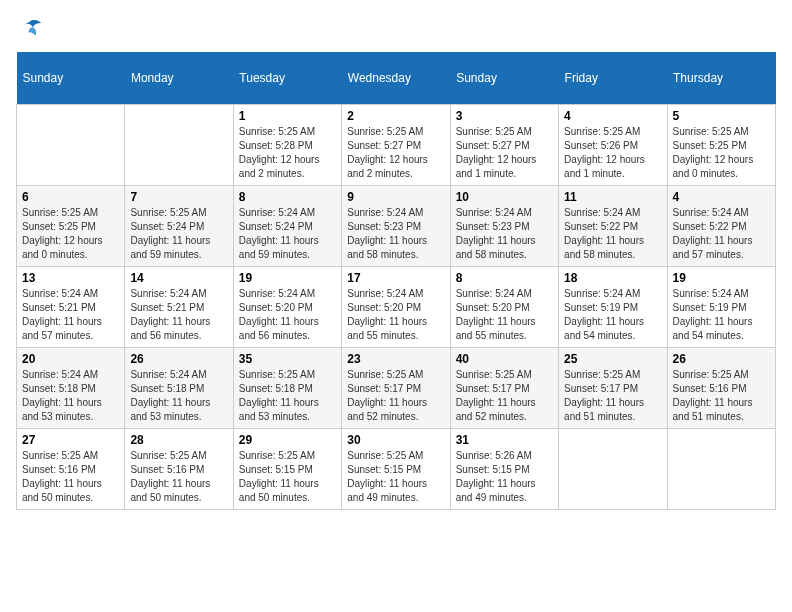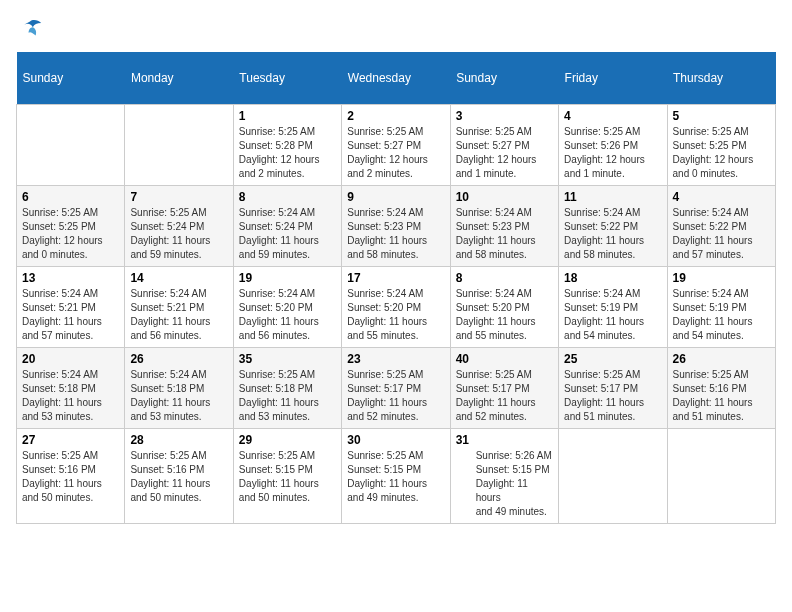--- a/index.html
+++ b/index.html
@@ -336,21 +336,21 @@
         </td>
         <td>
           <span class="day-num">30</span>
           <div class="day-info" style="white-space: pre-line;">Sunrise: 5:25 AM
 Sunset: 5:15 PM
 Daylight: 11 hours
 and 49 minutes.</div>
         </td>
         <td>
           <span class="day-num">31</span>
-          <div class="day-info" style="white-space: pre-line; margin-left: 20px;">Sunrise: 5:26 AM
+          <div class="day-info" style="white-space: pre-line;">Sunrise: 5:26 AM
 Sunset: 5:15 PM
 Daylight: 11 hours
 and 49 minutes.</div>
         </td>
         <td class="empty-cell"></td>
         <td class="empty-cell"></td>
       </tr>
     </tbody>
 </table>
 

